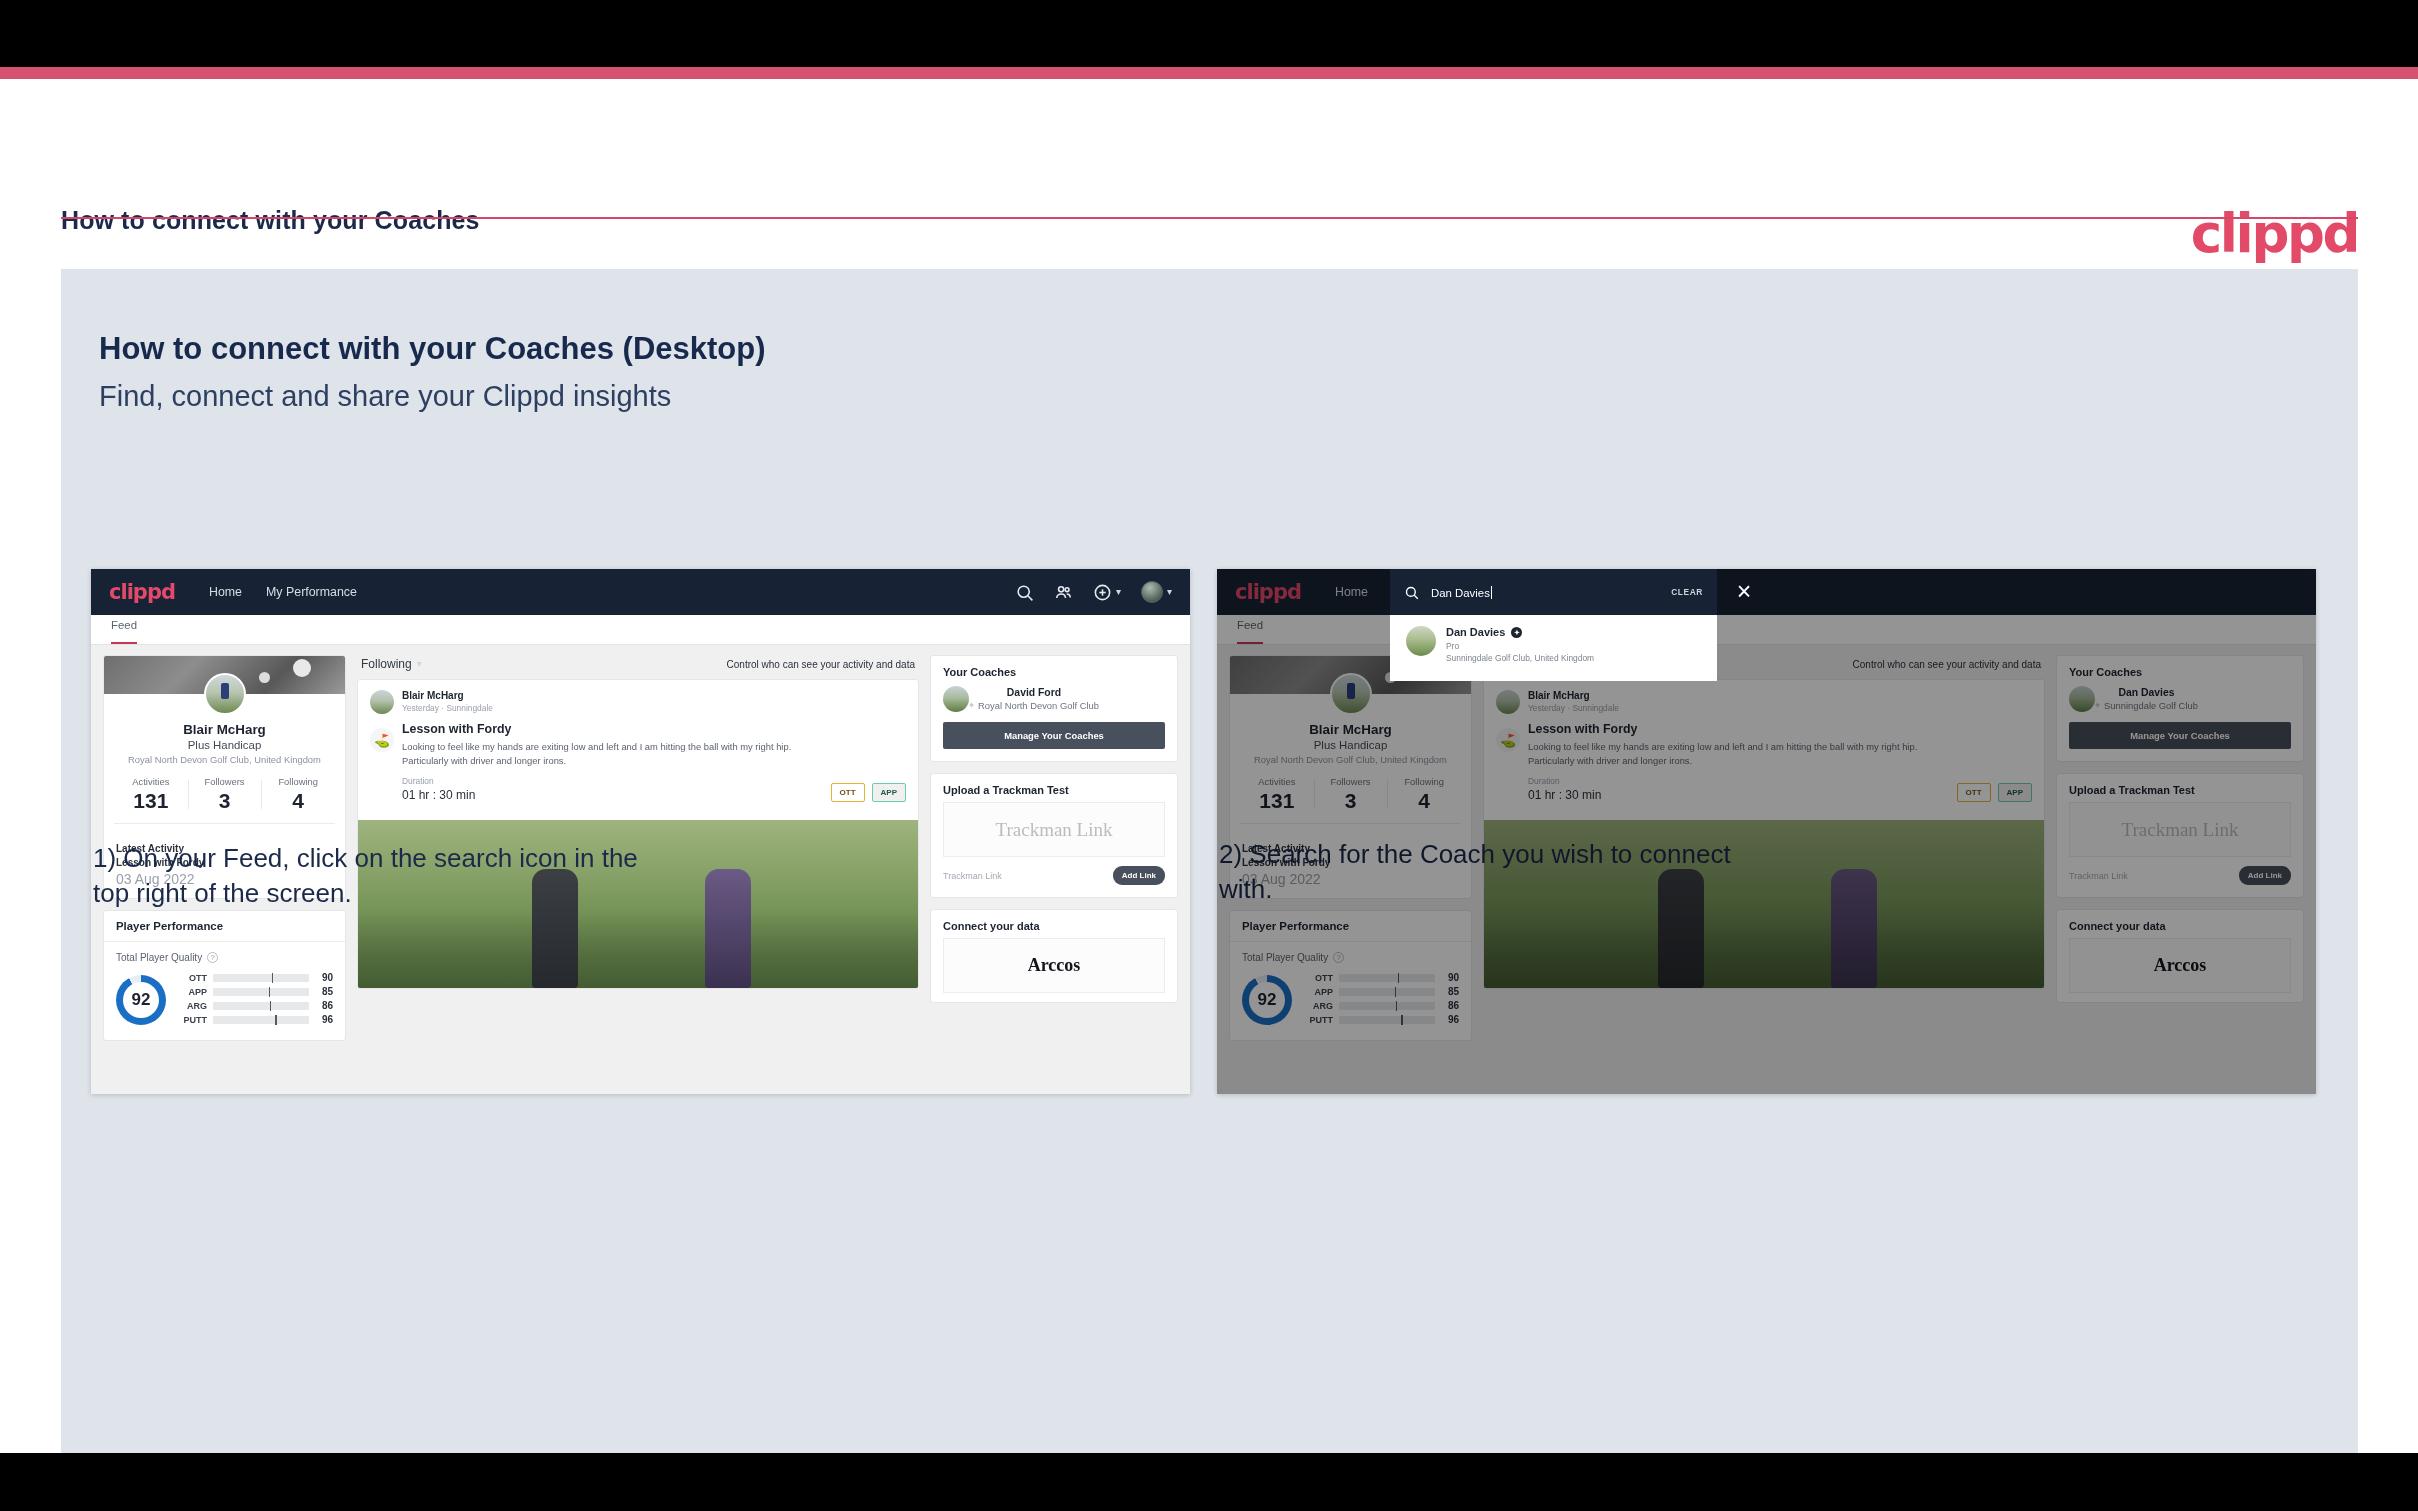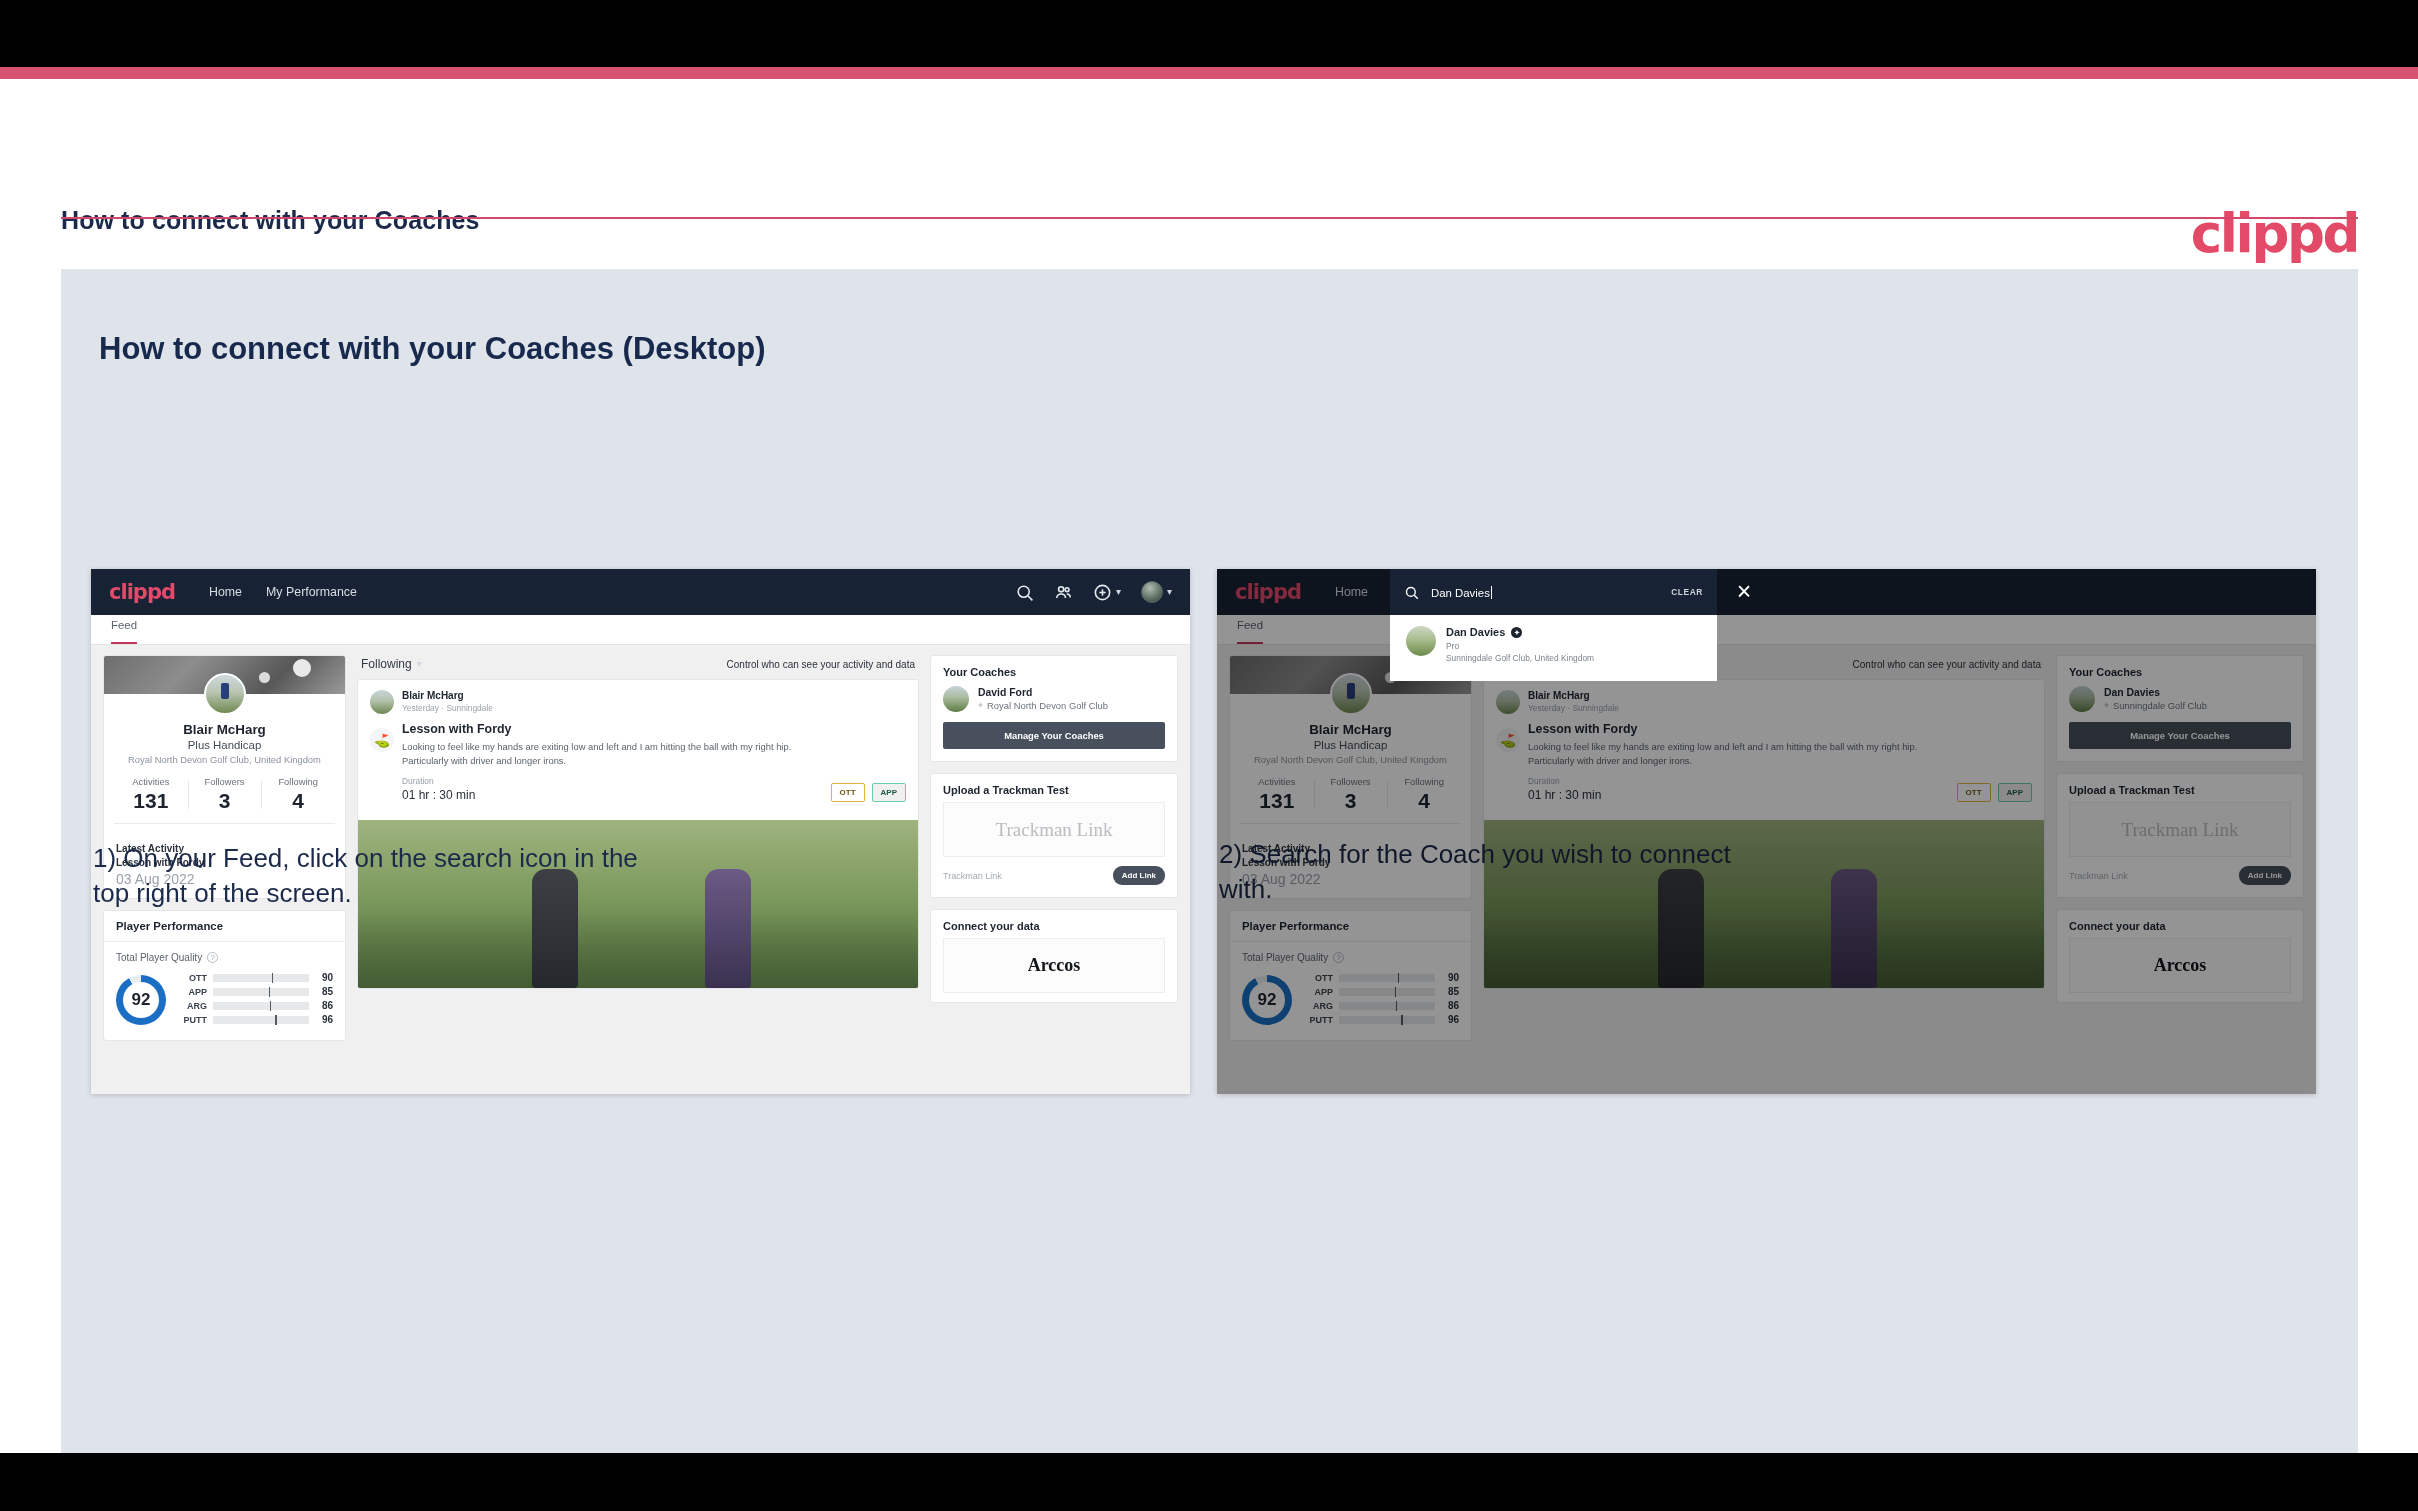--- a/index.html
+++ b/index.html
@@ -261,21 +261,21 @@
   .post-img .fig {
     position: absolute; bottom: 0; width: 46px; height: 119px;
     background: linear-gradient(180deg,#3c3f44 0%,#25282c 100%);
     border-radius: 14px 14px 4px 4px;
   }
   .post-img .fig.a { left: 31%; }
   .post-img .fig.b { left: 62%; background: linear-gradient(180deg,#6b5a85 0%,#3a3150 100%); }
 
   
   .rc-head { padding: 10px 12px 6px; font-size: 11px; font-weight: 700; color: #1d2430; }
-  .coach-row { display: flex; gap: 9px; align-items: center; padding: 2px 12px 10px; }
+  .coach-row { display: flex; gap: 0; align-items: center; padding: 2px 12px 10px; text-align: center; }
   .coach-av {
     width: 26px; height: 26px; border-radius: 50%; flex: none;
     background: linear-gradient(180deg,#c6d2d8 0%,#a9bb9d 45%,#5f7d45 100%);
   }
   .coach-name { font-size: 10.4px; font-weight: 700; color: #1d2430; }
   .coach-club { font-size: 9.4px; color: #6d757f; margin-top: 2px; display:flex; gap:4px; align-items:center;}
   .pin { color:#a9b0b9; font-size: 9px; }
   .btn-dark {
     display: block; margin: 0 12px 12px; padding: 8px 0; text-align: center;
     background: #47505c; color: #fff; font-size: 9.4px; font-weight: 700;
@@ -353,20 +353,21 @@
 
 <div class="slide-header">
   <div class="slide-header-title">How to connect with your Coaches</div>
   <div class="brand-logo">clippd</div>
   <div class="header-rule"></div>
 </div>
 
 <div class="slide-body">
 
   <div class="slide-title">How to connect with your Coaches (Desktop)</div>
+  <div class="slide-subtitle">Find, connect and share your Clippd insights</div>
 
   <div class="shot left">
     <div class="app">
 
       <div class="navbar">
         <div class="nav-logo">clippd</div>
         <div class="nav-links">
           <div class="nav-link">Home</div>
           <div class="nav-link">My Performance</div>
         </div>

